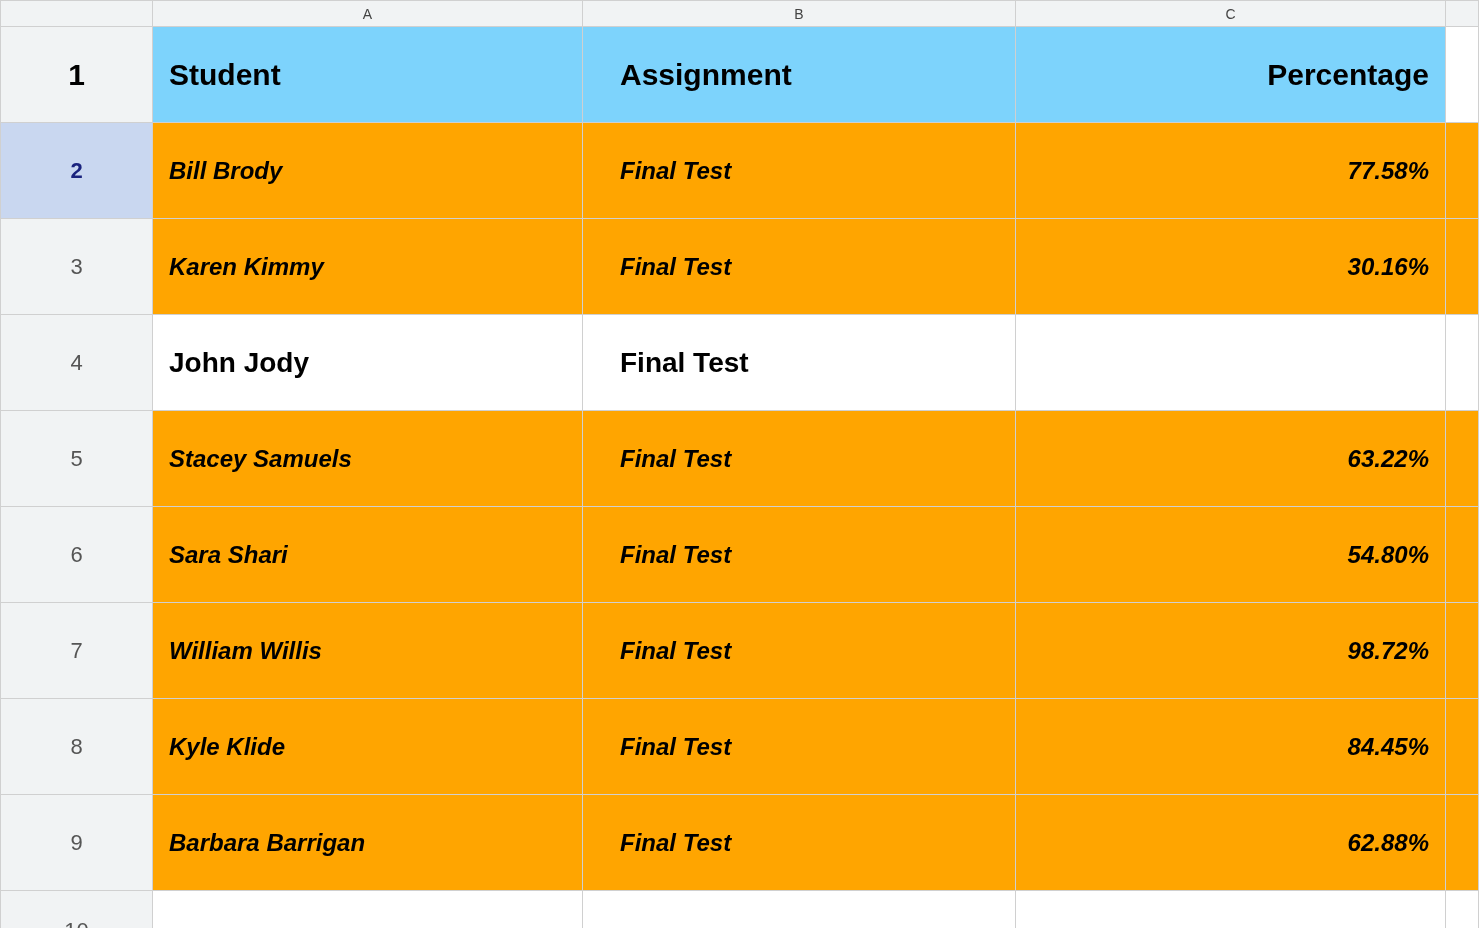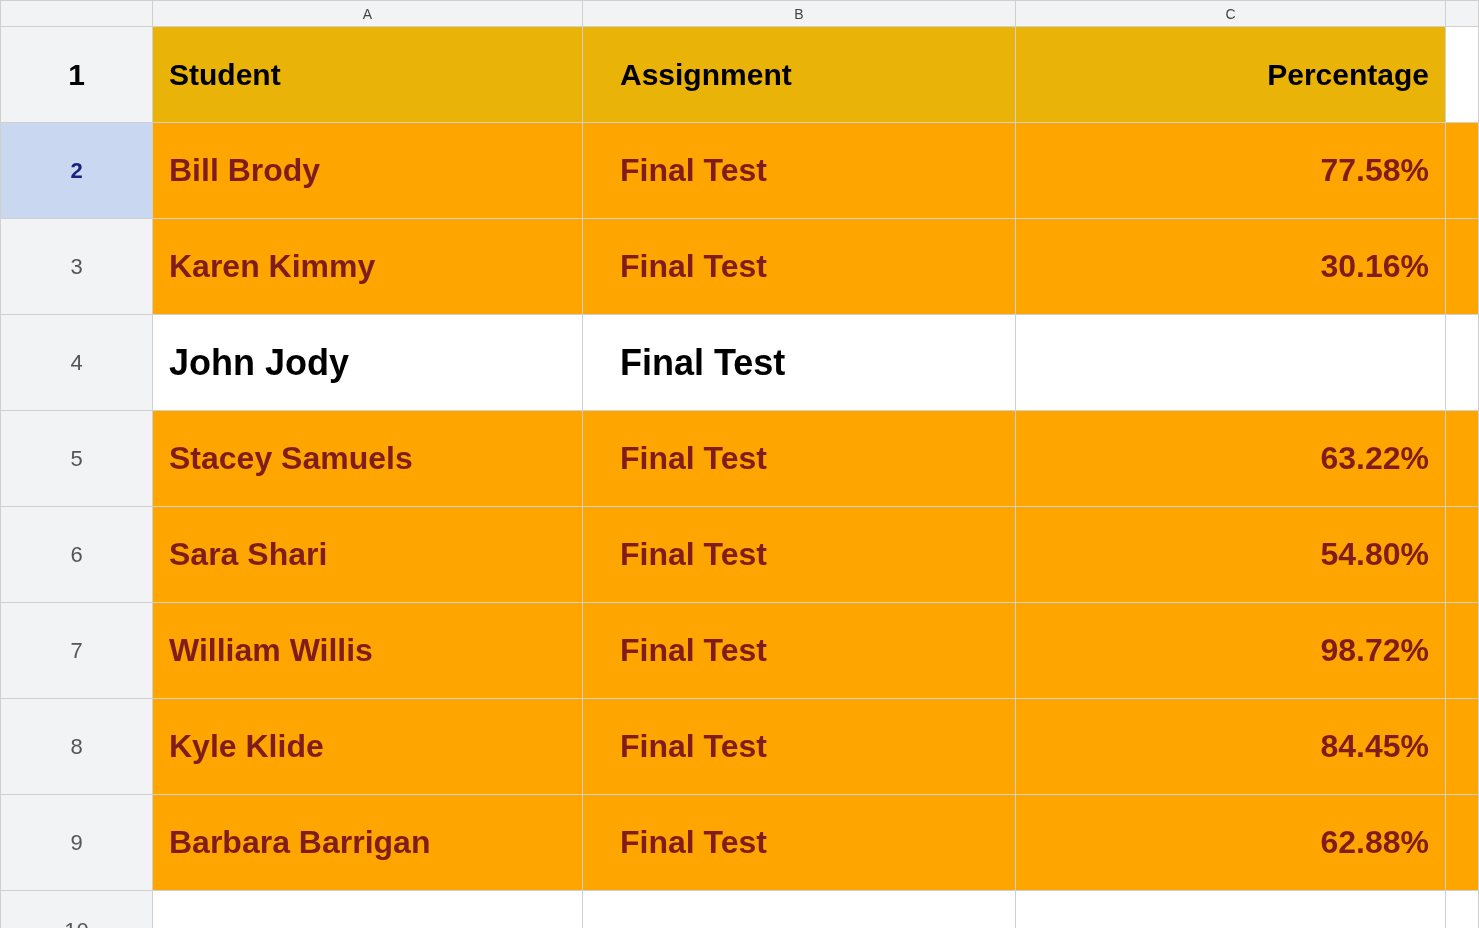--- a/index.html
+++ b/index.html
@@ -93,45 +93,46 @@
     }
 
     td.rownum.selected {
       background: #c9d7f0;
       color: #1a237e;
       font-weight: 700;
     }
 
     
     .row-header td {
-      background: #eab308;
+      background: #7dd3fc;
       font-size: 30px;
       font-weight: 700;
       color: #000;
       text-align: center;
     }
 
     .row-header td.rownum {
       background: #f1f3f4;
     }
 
     
     .row-orange td.data-cell {
       background: #FFA500;
-      color: #7f1d1d;
-      font-weight: 700;
-      font-size: 32px;
+      color: #000000;
+      font-weight: 700;
+      font-size: 24px;
+      font-style: italic;
     }
 
     
     .row-white td.data-cell {
       background: white;
       color: #000;
       font-weight: 700;
-      font-size: 36px;
+      font-size: 28px;
     }
 
     td.data-cell.col-c {
       text-align: right;
     }
 
     td.data-cell.col-b {
       text-align: left;
       padding-left: 37px;
     }

